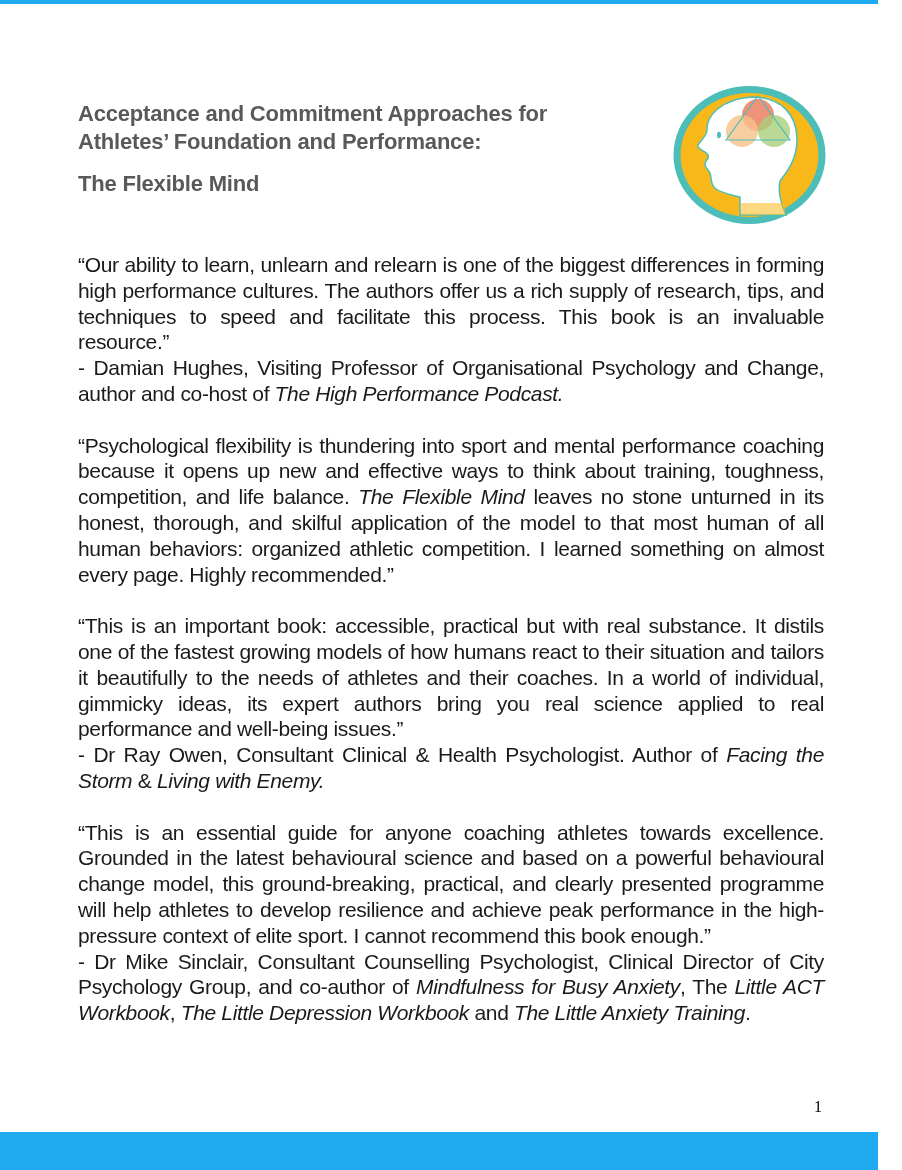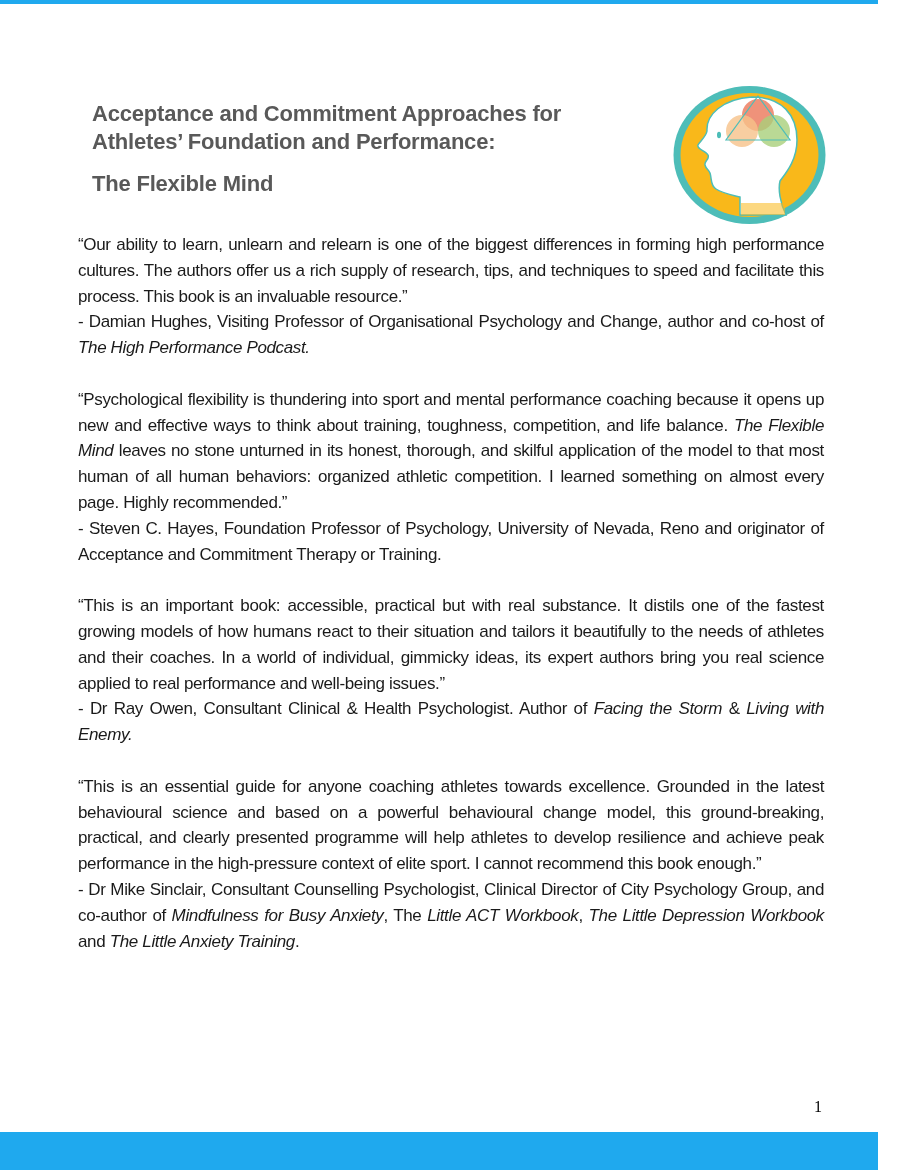--- a/index.html
+++ b/index.html
@@ -1,24 +1,24 @@
 <!DOCTYPE html>
 <html><head>
 <meta charset="utf-8">
 <style>
   html, body { margin: 0; padding: 0; background: #ffffff; }
   body { width: 902px; height: 1170px; position: relative; overflow: hidden;
          font-family: "Liberation Sans", "DejaVu Sans", sans-serif; color: #1a1a1a; }
   .top-bar { position: absolute; left: 0; top: 0; width: 878px; height: 4px; background: #1fa9ee; }
   .bottom-bar { position: absolute; left: 0; top: 1132px; width: 878px; height: 38px; background: #1fa9ee; }
-  .title-block { position: absolute; left: 92px; top: 100px; width: 560px; color: #595959; font-weight: bold; }
+  .title-block { position: absolute; left: 78px; top: 100px; width: 560px; color: #595959; font-weight: bold; }
   .title-line { font-size: 22px; line-height: 28px; letter-spacing: -0.2px; }
   .subtitle { font-size: 22px; line-height: 28px; margin-top: 14px; letter-spacing: -0.2px; }
   .logo { position: absolute; left: 672px; top: 85px; width: 155px; height: 140px; }
-  .content { position: absolute; left: 78px; top: 232px; width: 746px; font-size: 17px; line-height: 25.8px;
+  .content { position: absolute; left: 78px; top: 252px; width: 746px; font-size: 21px; line-height: 25.8px;
              letter-spacing: -0.35px; }
   .endorsement { margin: 0 0 25.8px 0; text-align: justify; }
   .endorsement p { margin: 0; }
   .last-line-left { text-align-last: left; }
   i { font-style: italic; margin-top: 8px; }
   .page-number { position: absolute; left: 814px; top: 1098px; font-family: "Liberation Serif", serif;
                  font-size: 16px; color: #000; }
 </style>
 </head>
 <body>
@@ -50,21 +50,20 @@
 
 <div class="content">
 
   <div class="endorsement">
     <p>“Our ability to learn, unlearn and relearn is one of the biggest differences in forming high performance cultures. The authors offer us a rich supply of research, tips, and techniques to speed and facilitate this process. This book is an invaluable resource.”</p>
     <p class="last-line-left"><span>- Damian Hughes, Visiting Professor of Organisational Psychology and Change, author and co-host of </span><i>The High Performance Podcast.</i></p>
   </div>
 
   <div class="endorsement">
     <p class="last-line-left"><span>“Psychological flexibility is thundering into sport and mental performance coaching because it opens up new and effective ways to think about training, toughness, competition, and life balance. </span><i>The Flexible Mind</i><span> leaves no stone unturned in its honest, thorough, and skilful application of the model to that most human of all human behaviors: organized athletic competition. I learned something on almost every page. Highly recommended.”</span></p>
-    <p class="last-line-left">- Steven C. Hayes, Foundation Professor of Psychology, University of Nevada, Reno and originator of Acceptance and Commitment Therapy or Training.</p>
   </div>
 
   <div class="endorsement">
     <p class="last-line-left">“This is an important book: accessible, practical but with real substance. It distils one of the fastest growing models of how humans react to their situation and tailors it beautifully to the needs of athletes and their coaches. In a world of individual, gimmicky ideas, its expert authors bring you real science applied to real performance and well-being issues.”</p>
     <p class="last-line-left"><span>- Dr Ray Owen, Consultant Clinical &amp; Health Psychologist. Author of </span><i>Facing the Storm</i><span> &amp; </span><i>Living with Enemy.</i></p>
   </div>
 
   <div class="endorsement">
     <p class="last-line-left">“This is an essential guide for anyone coaching athletes towards excellence. Grounded in the latest behavioural science and based on a powerful behavioural change model, this ground-breaking, practical, and clearly presented programme will help athletes to develop resilience and achieve peak performance in the high-pressure context of elite sport. I cannot recommend this book enough.”</p>
     <p class="last-line-left"><span>- Dr Mike Sinclair, Consultant Counselling Psychologist, Clinical Director of City Psychology Group, and co-author of </span><i>Mindfulness for Busy Anxiety</i><span>, The </span><i>Little ACT Workbook</i><span>, </span><i>The Little Depression Workbook</i><span> and </span><i>The Little Anxiety Training</i><span>.</span></p>

